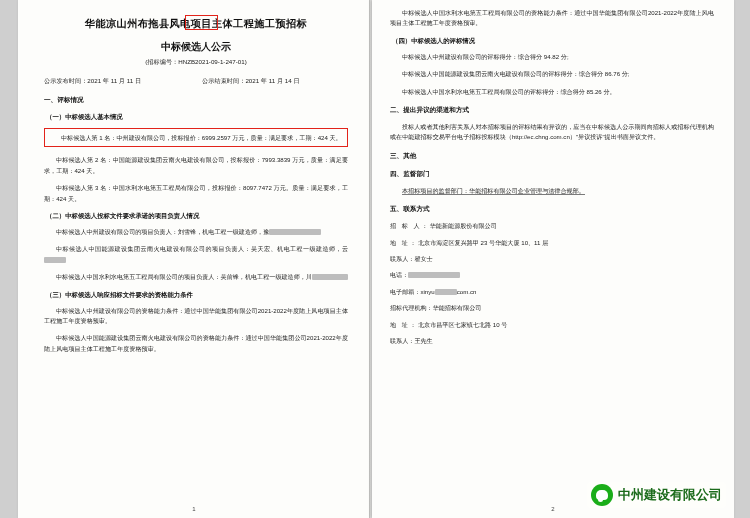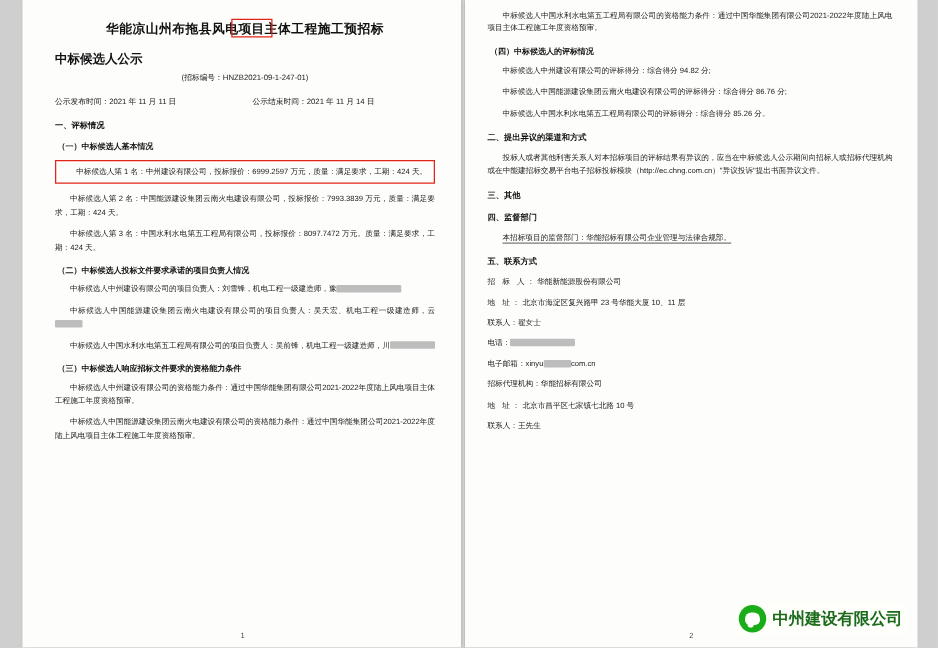--- a/index.html
+++ b/index.html
@@ -36,20 +36,21 @@
     text-align:center;
     font-size:10.2px;
     font-weight:bold;
     color:#111;
     letter-spacing:.4px;
     line-height:16px;
     margin:6px 0 2px 0;
     position:relative;
   }
   .subtitle {
+    text-align:center;
     font-size:10px;
     font-weight:bold;
     color:#111;
     margin:8px 0 4px 0;
   }
   .code {
     text-align:center;
     font-size:6.2px;
     color:#222;
     margin:4px 0 10px 0;

